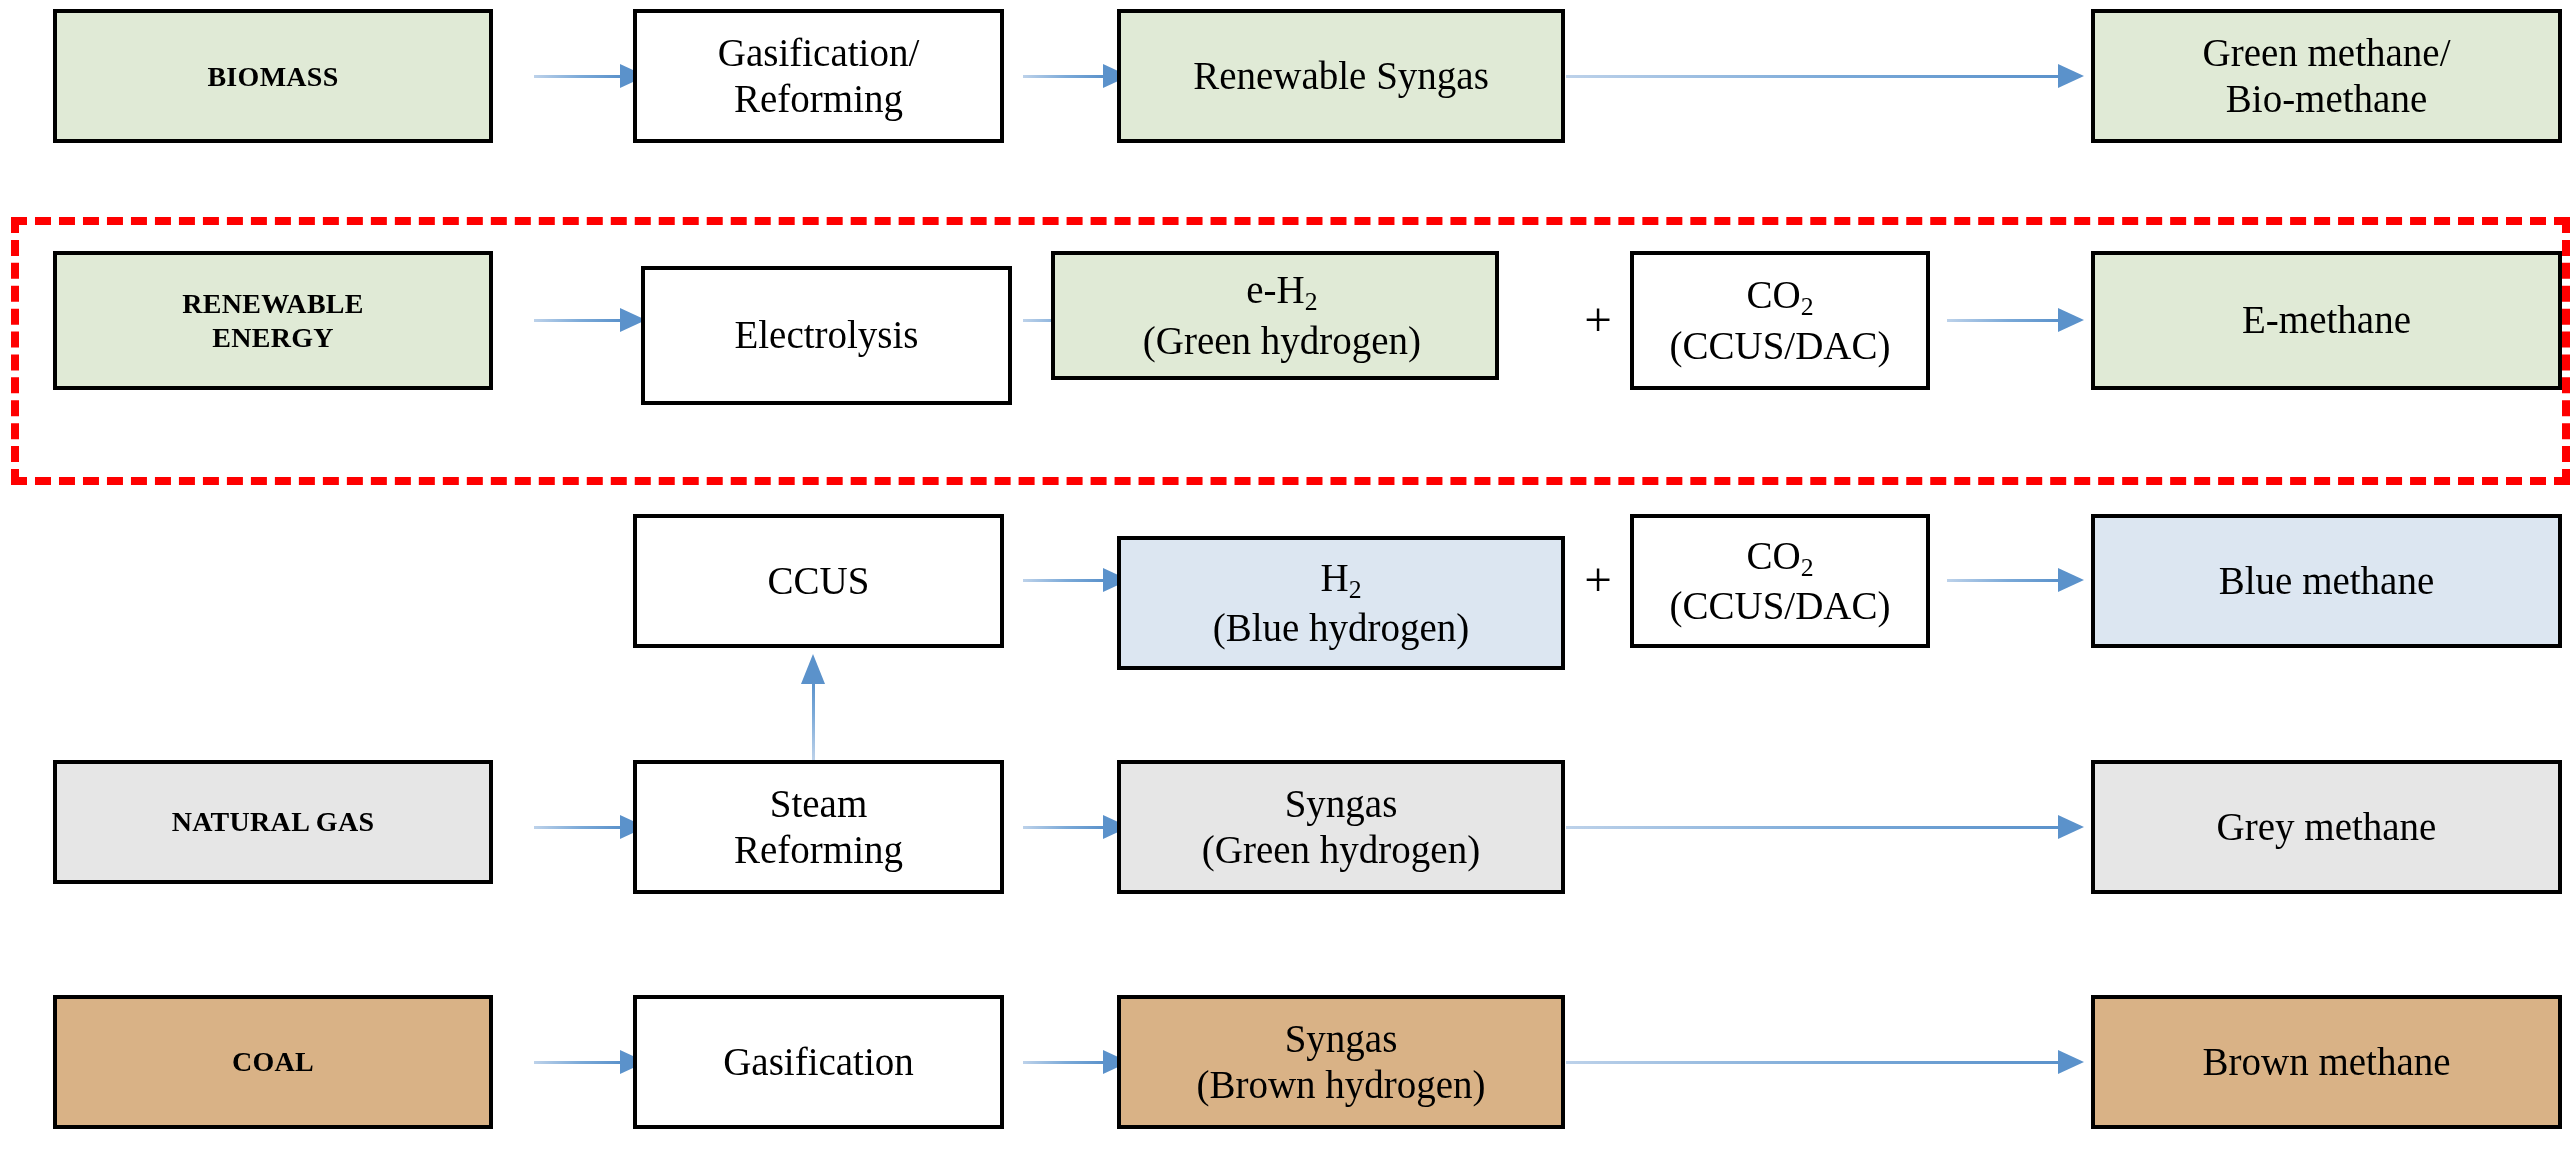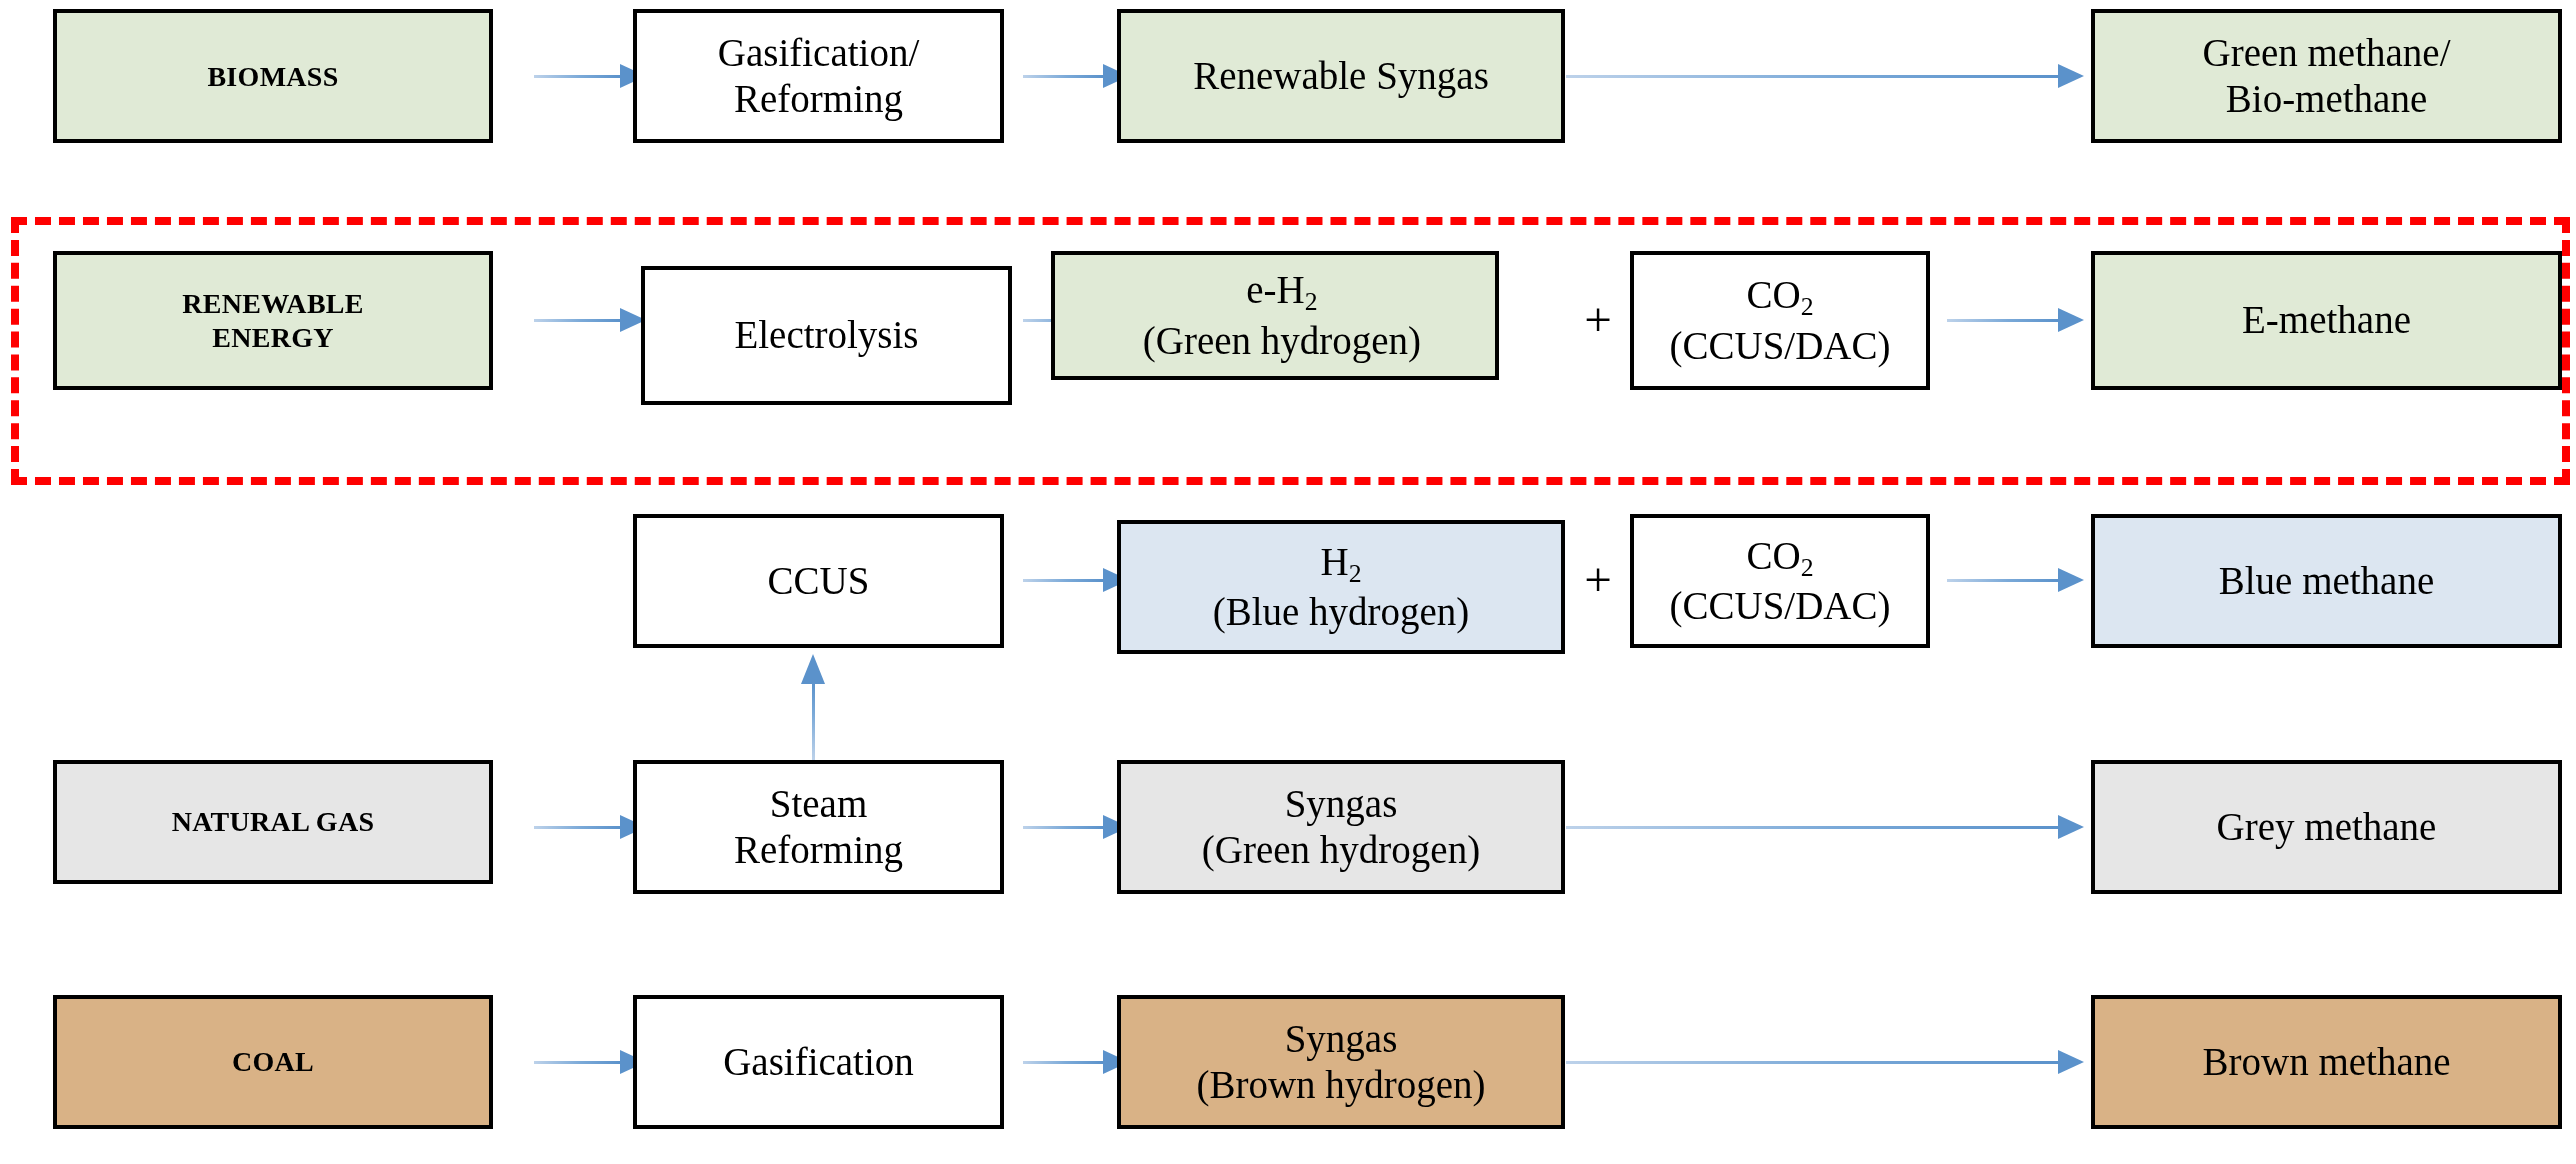--- a/index.html
+++ b/index.html
@@ -192,21 +192,21 @@
 
   <div class="node fill-green" style="left:2091px; top:251px; width:471px; height:139px;">
     <span class="l1">E-methane</span>
   </div>
 
   <div class="arrow-h" style="left:1023px; top:568px; width:106px;">
     <span class="shaft" style="width:80px;"></span>
     <span class="head"></span>
   </div>
 
-  <div class="node fill-blue" style="left:1117px; top:520px; width:448px; height:134px;">
+  <div class="node fill-blue" style="left:1117px; top:536px; width:448px; height:134px;">
     <span class="l1">H<sub>2</sub></span>
     <span class="l2">(Blue hydrogen)</span>
   </div>
 
   <div class="plus" style="left:1573px; top:555px; width:50px;">+</div>
 
   <div class="node fill-white" style="left:1630px; top:514px; width:300px; height:134px;">
     <span class="l1">CO<sub>2</sub></span>
     <span class="l2">(CCUS/DAC)</span>
   </div>

